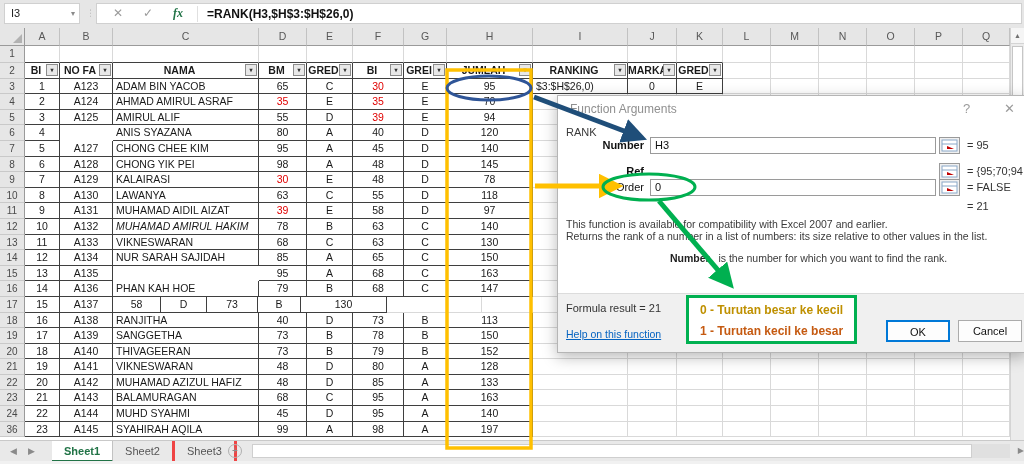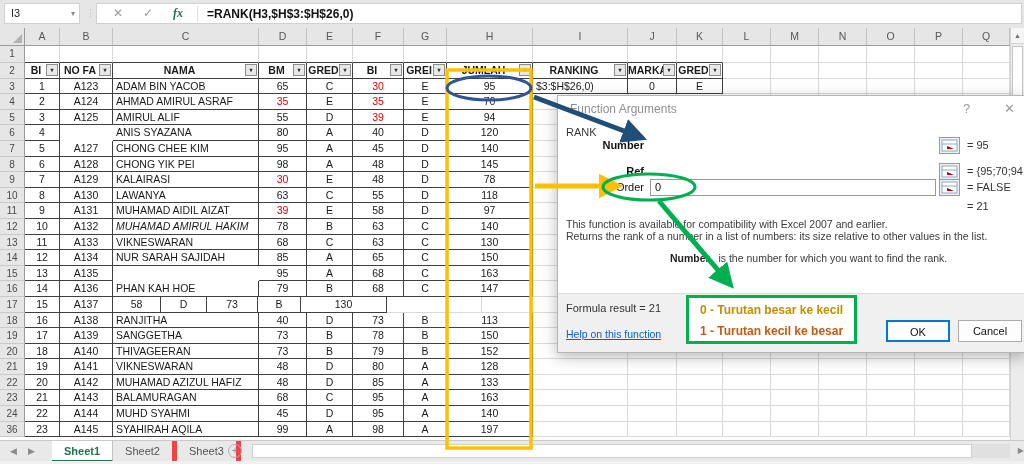--- a/index.html
+++ b/index.html
@@ -47,21 +47,21 @@
   
   .vsb { position:absolute; left:1010px; top:28px; width:14px; height:412px; background:#ececec; border-left:1px solid #d4d4d4; }
   .vsb .up { position:absolute; left:0; top:0; width:13px; height:16px; background:#f5f5f5; border-bottom:1px solid #d4d4d4;
              font-size:7px; color:#707070; text-align:center; line-height:15px; }
   .vsb .thumb { position:absolute; left:1px; top:18px; width:11px; height:200px; background:#fff; border:1px solid #c6c6c6; }
 
   
   .tabs { position:absolute; left:0; top:440px; width:1024px; height:21px; background:#e9e9e9; border-top:1px solid #c9c9c9; }
   .tnav { position:absolute; top:5px; font-size:9px; color:#8a8a8a; }
   .tabrow { position:absolute; left:52px; top:0; height:21px; display:flex; }
-  .stab { height:21px; padding:0 12px; font-size:11px; line-height:20px; color:#555; border-right:5px solid #ef4444; }
+  .stab { height:21px; padding:0 12px; font-size:11px; line-height:20px; color:#555; border-right:3px solid #ef4444; }
   .stab.active { background:#fff; color:#217346; font-weight:bold; border-bottom:2px solid #217346; border-right:1px solid #c2c2c2; }
   .newsheet { position:absolute; left:228px; top:3px; width:14px; height:14px; border:1px solid #b0b0b0; border-radius:50%;
               color:#8f8f8f; font-size:10px; line-height:12px; text-align:center; }
   .hsb { position:absolute; left:252px; top:3px; width:758px; height:14px; background:#e0e0e0; }
   .hsb .thumb { position:absolute; left:0; top:0; width:720px; height:14px; background:#fff; border:1px solid #cfcfcf; }
   .hsb .right { position:absolute; right:-14px; top:2px; font-size:8px; color:#8a8a8a; }
   .statusbar { position:absolute; left:0; top:461px; width:1024px; height:3px; background:#f1f1f1; }
 
   
   .dlg { position:absolute; left:557px; top:95px; width:469px; height:258px; background:#fff;
@@ -661,20 +661,21 @@
   <div class="statusbar"></div>
 
   <div class="dlg">
     <div class="dlg-title">Function Arguments</div>
     <div class="dlg-help">?</div>
     <div class="dlg-close">✕</div>
     <div class="dlg-fn">RANK</div>
     <div class="dlg-fields">
         <div class="frow" style="top: 41px; width: 469px;">
           <div class="lbl req">Number</div>
+          <div class="inp">H3</div>
           <div class="rng"><svg width="19" height="15">
               <rect x="2" y="2" width="15" height="11" fill="#fff" stroke="#8aa8c8"></rect>
               <line x1="2" y1="6" x2="17" y2="6" stroke="#8aa8c8"></line>
               <path d="M14,11 L7,11 L7,8 Z" fill="#c00000"></path>
             </svg></div>
           <div class="res">=  95</div>
         </div>
         <div class="frow" style="top: 67px; width: 469px;">
           <div class="lbl req">Ref</div>
           <div class="rng"><svg width="19" height="15">

